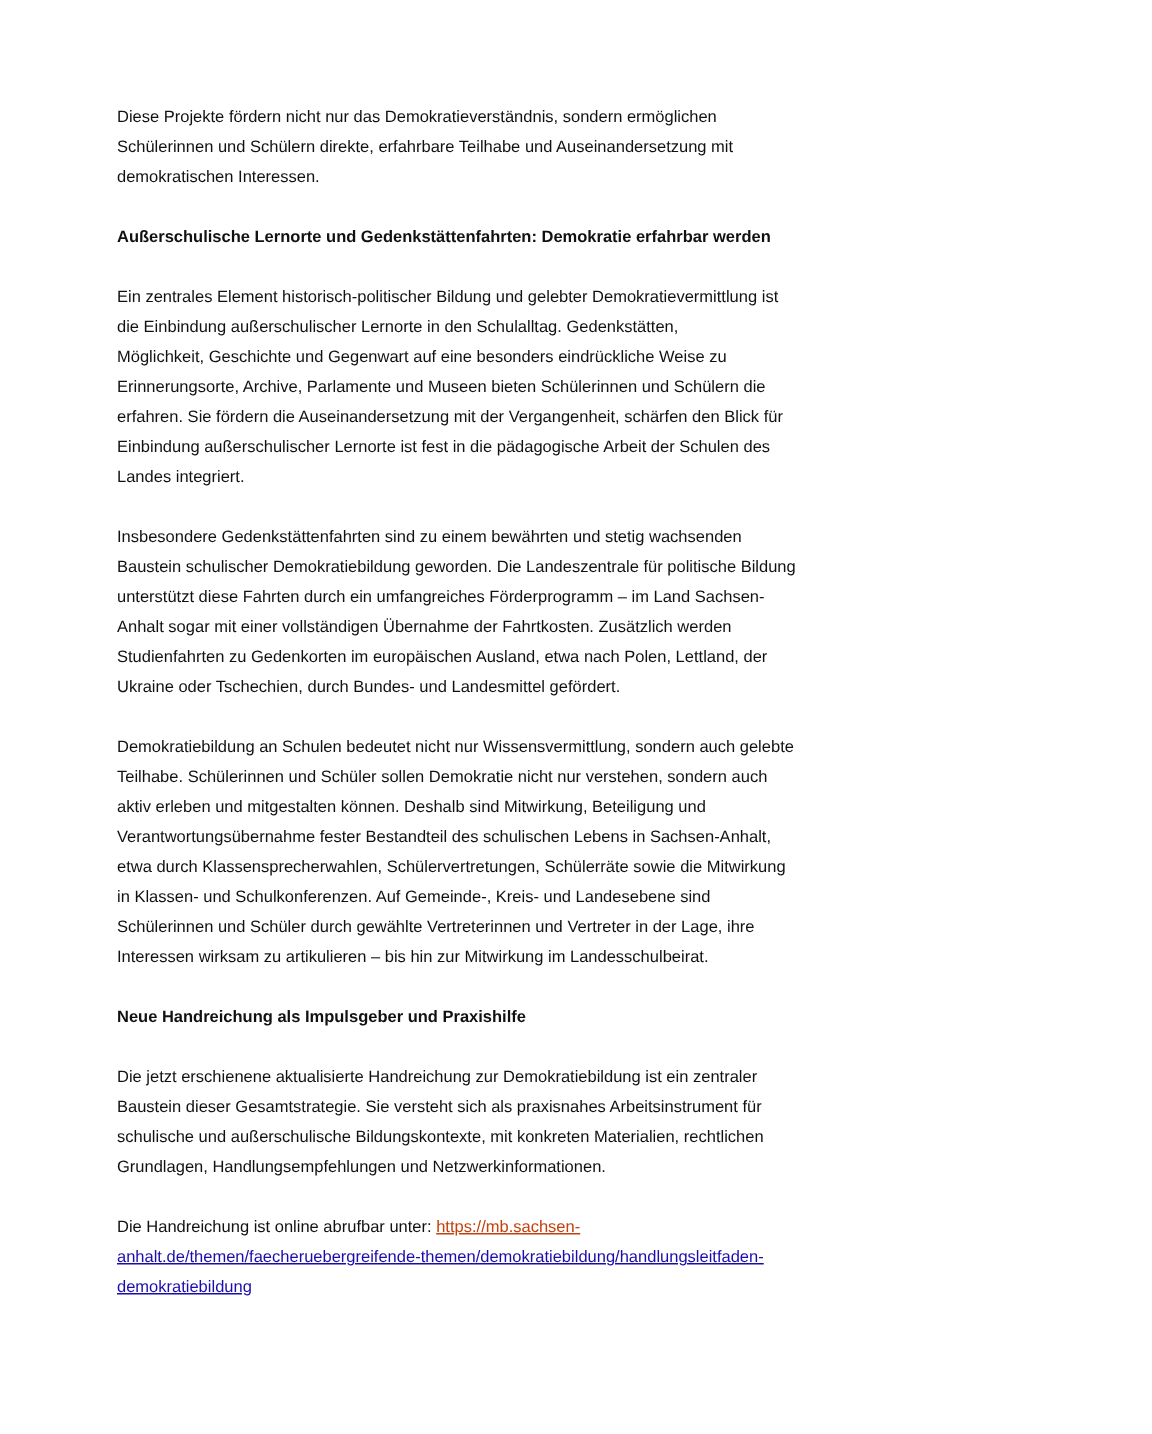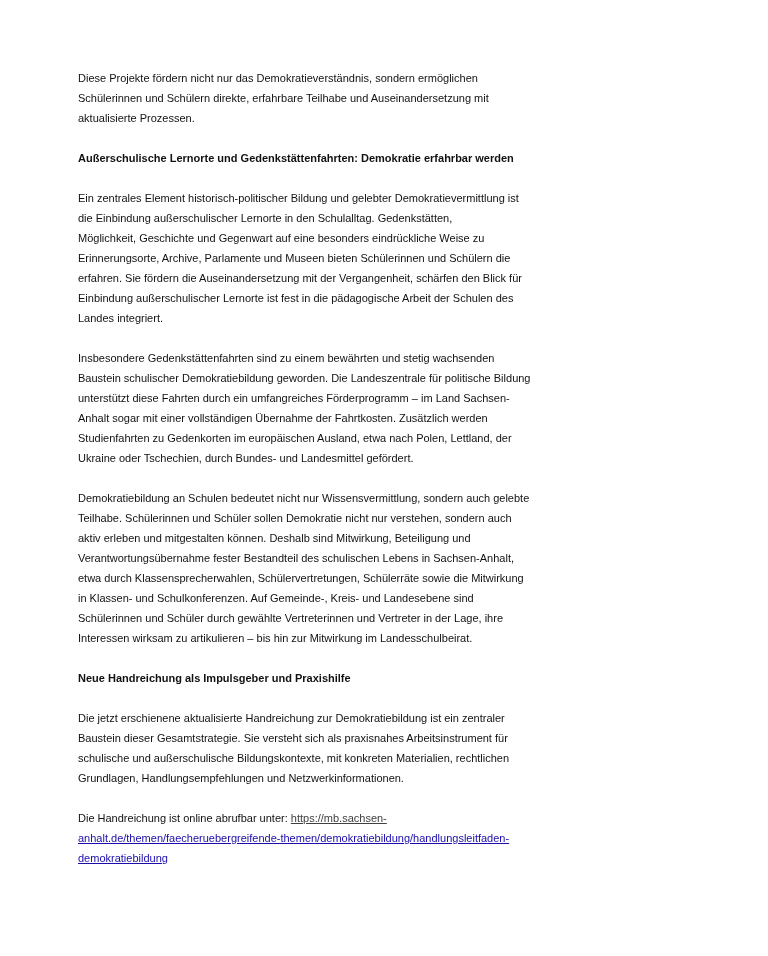--- a/index.html
+++ b/index.html
@@ -40,21 +40,21 @@
     }
   </style>
 </head>
 <body>
 
 <div class="page">
 
   <div class="para">
     <span class="line">Diese Projekte fördern nicht nur das Demokratieverständnis, sondern ermöglichen</span>
     <span class="line">Schülerinnen und Schülern direkte, erfahrbare Teilhabe und Auseinandersetzung mit</span>
-    <span class="line">aktualisierte Prozessen.</span>
+    <span class="line">demokratischen Interessen.</span>
   </div>
 
   <div class="heading line">Außerschulische Lernorte und Gedenkstättenfahrten: Demokratie erfahrbar werden</div>
 
   <div class="para">
     <span class="line">Ein zentrales Element historisch-politischer Bildung und gelebter Demokratievermittlung ist</span>
     <span class="line">die Einbindung außerschulischer Lernorte in den Schulalltag. Gedenkstätten,</span>
     <span class="line">Möglichkeit, Geschichte und Gegenwart auf eine besonders eindrückliche Weise zu</span>
     <span class="line">Erinnerungsorte, Archive, Parlamente und Museen bieten Schülerinnen und Schülern die</span>
     <span class="line">erfahren. Sie fördern die Auseinandersetzung mit der Vergangenheit, schärfen den Blick für</span>
@@ -86,18 +86,18 @@
   <div class="heading line">Neue Handreichung als Impulsgeber und Praxishilfe</div>
 
   <div class="para">
     <span class="line">Die jetzt erschienene aktualisierte Handreichung zur Demokratiebildung ist ein zentraler</span>
     <span class="line">Baustein dieser Gesamtstrategie. Sie versteht sich als praxisnahes Arbeitsinstrument für</span>
     <span class="line">schulische und außerschulische Bildungskontexte, mit konkreten Materialien, rechtlichen</span>
     <span class="line">Grundlagen, Handlungsempfehlungen und Netzwerkinformationen.</span>
   </div>
 
   <div class="para">
-    <span class="line"><span>Die Handreichung ist online abrufbar unter: </span><a class="link" style="color: #404040; text-decoration: underline;">https://mb.sachsen-</a></span>
+    <span class="line"><span>Die Handreichung ist online abrufbar unter: </span><a class="link" style="color: #c2410c; text-decoration: underline;">https://mb.sachsen-</a></span>
     <span class="line"><a class="link" style="color: rgb(26, 13, 171); margin-top: 42px;">anhalt.de/themen/faecheruebergreifende-themen/demokratiebildung/handlungsleitfaden-</a></span>
     <span class="line"><a class="link" style="color: rgb(26, 13, 171); text-align: right;">demokratiebildung</a></span>
   </div>
 
 </div>
 
 </body></html>

